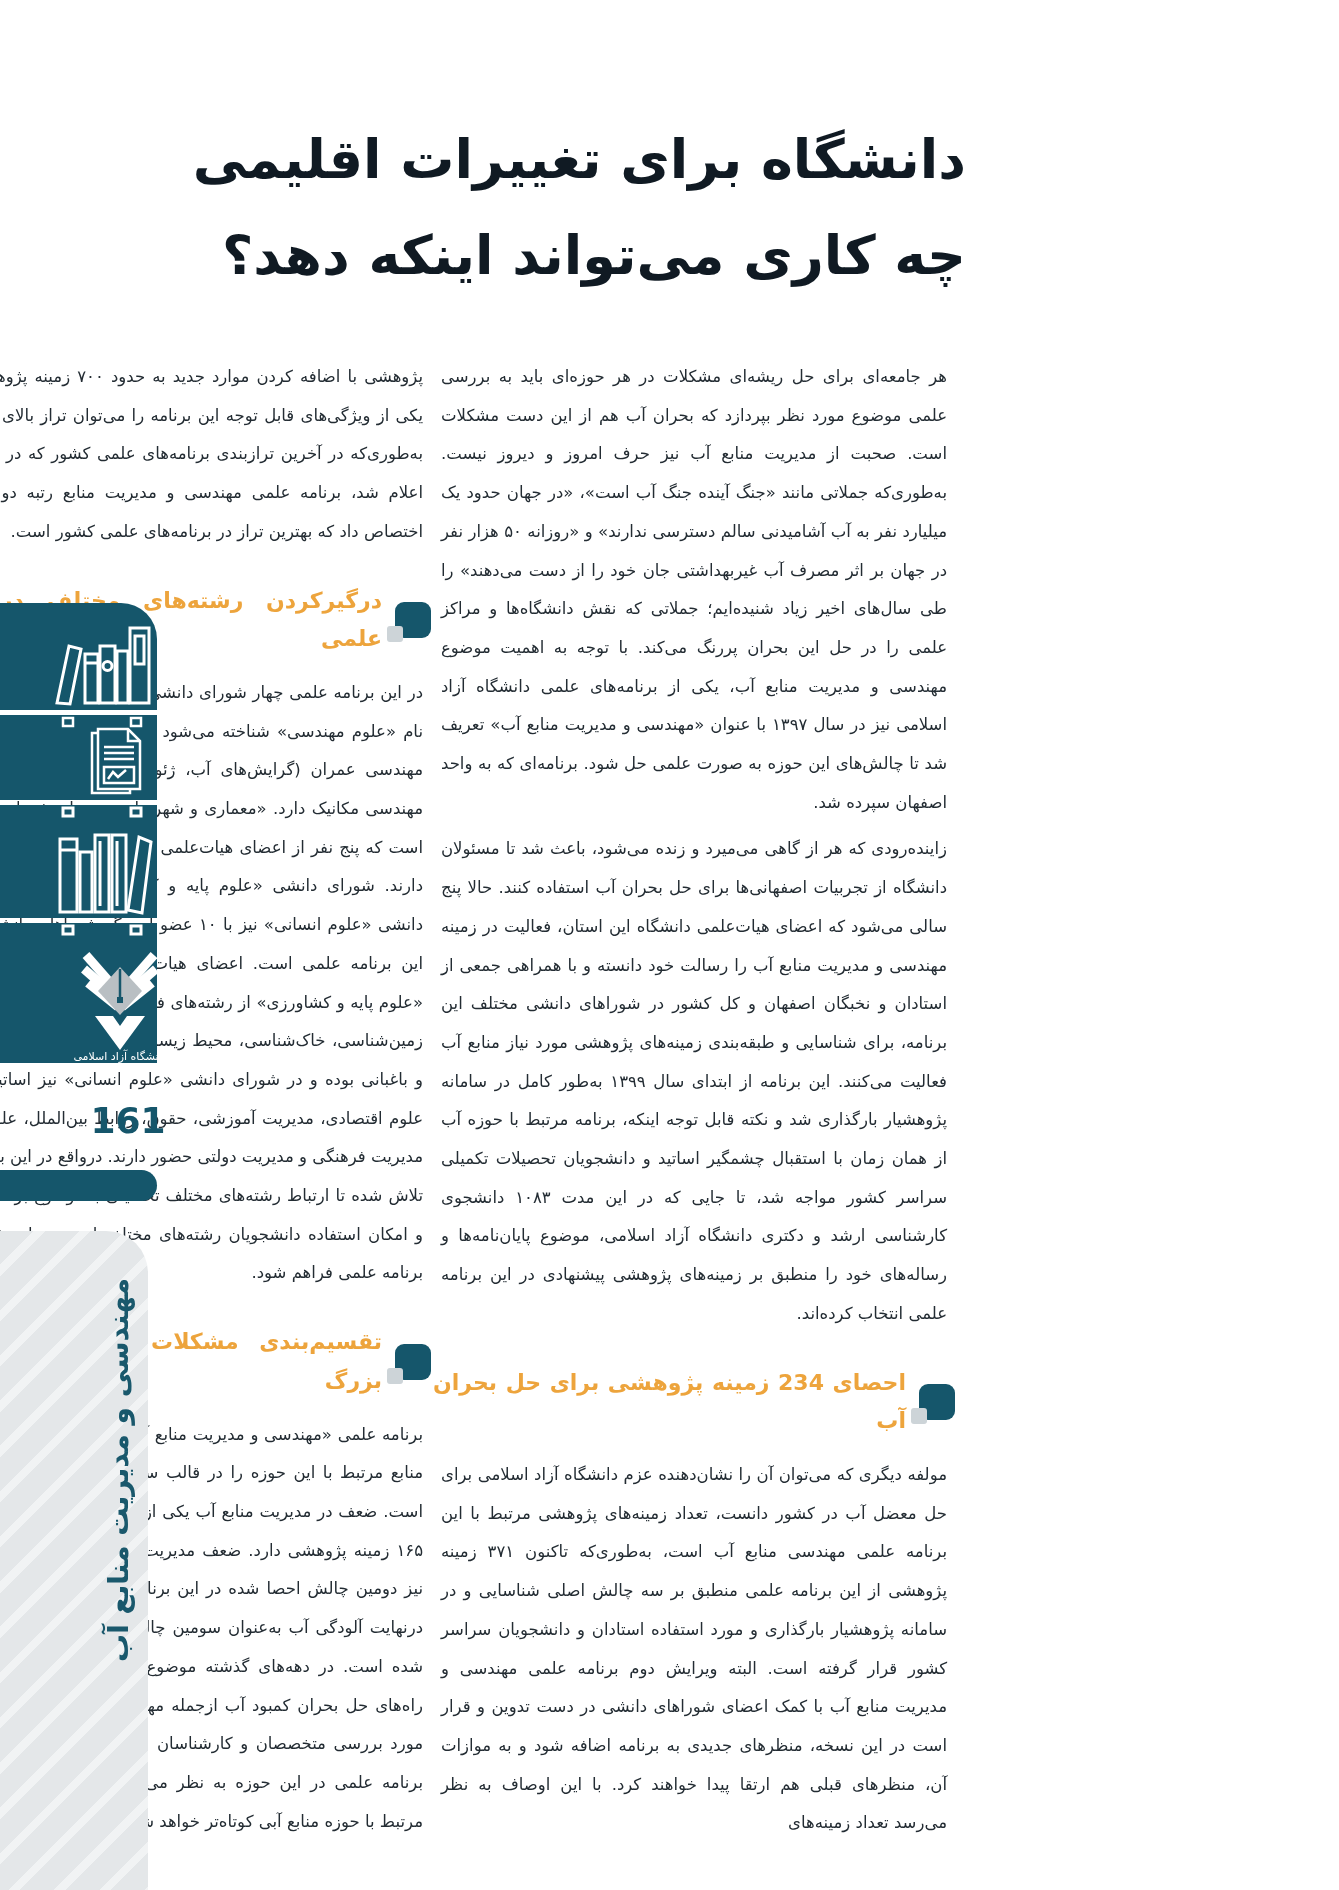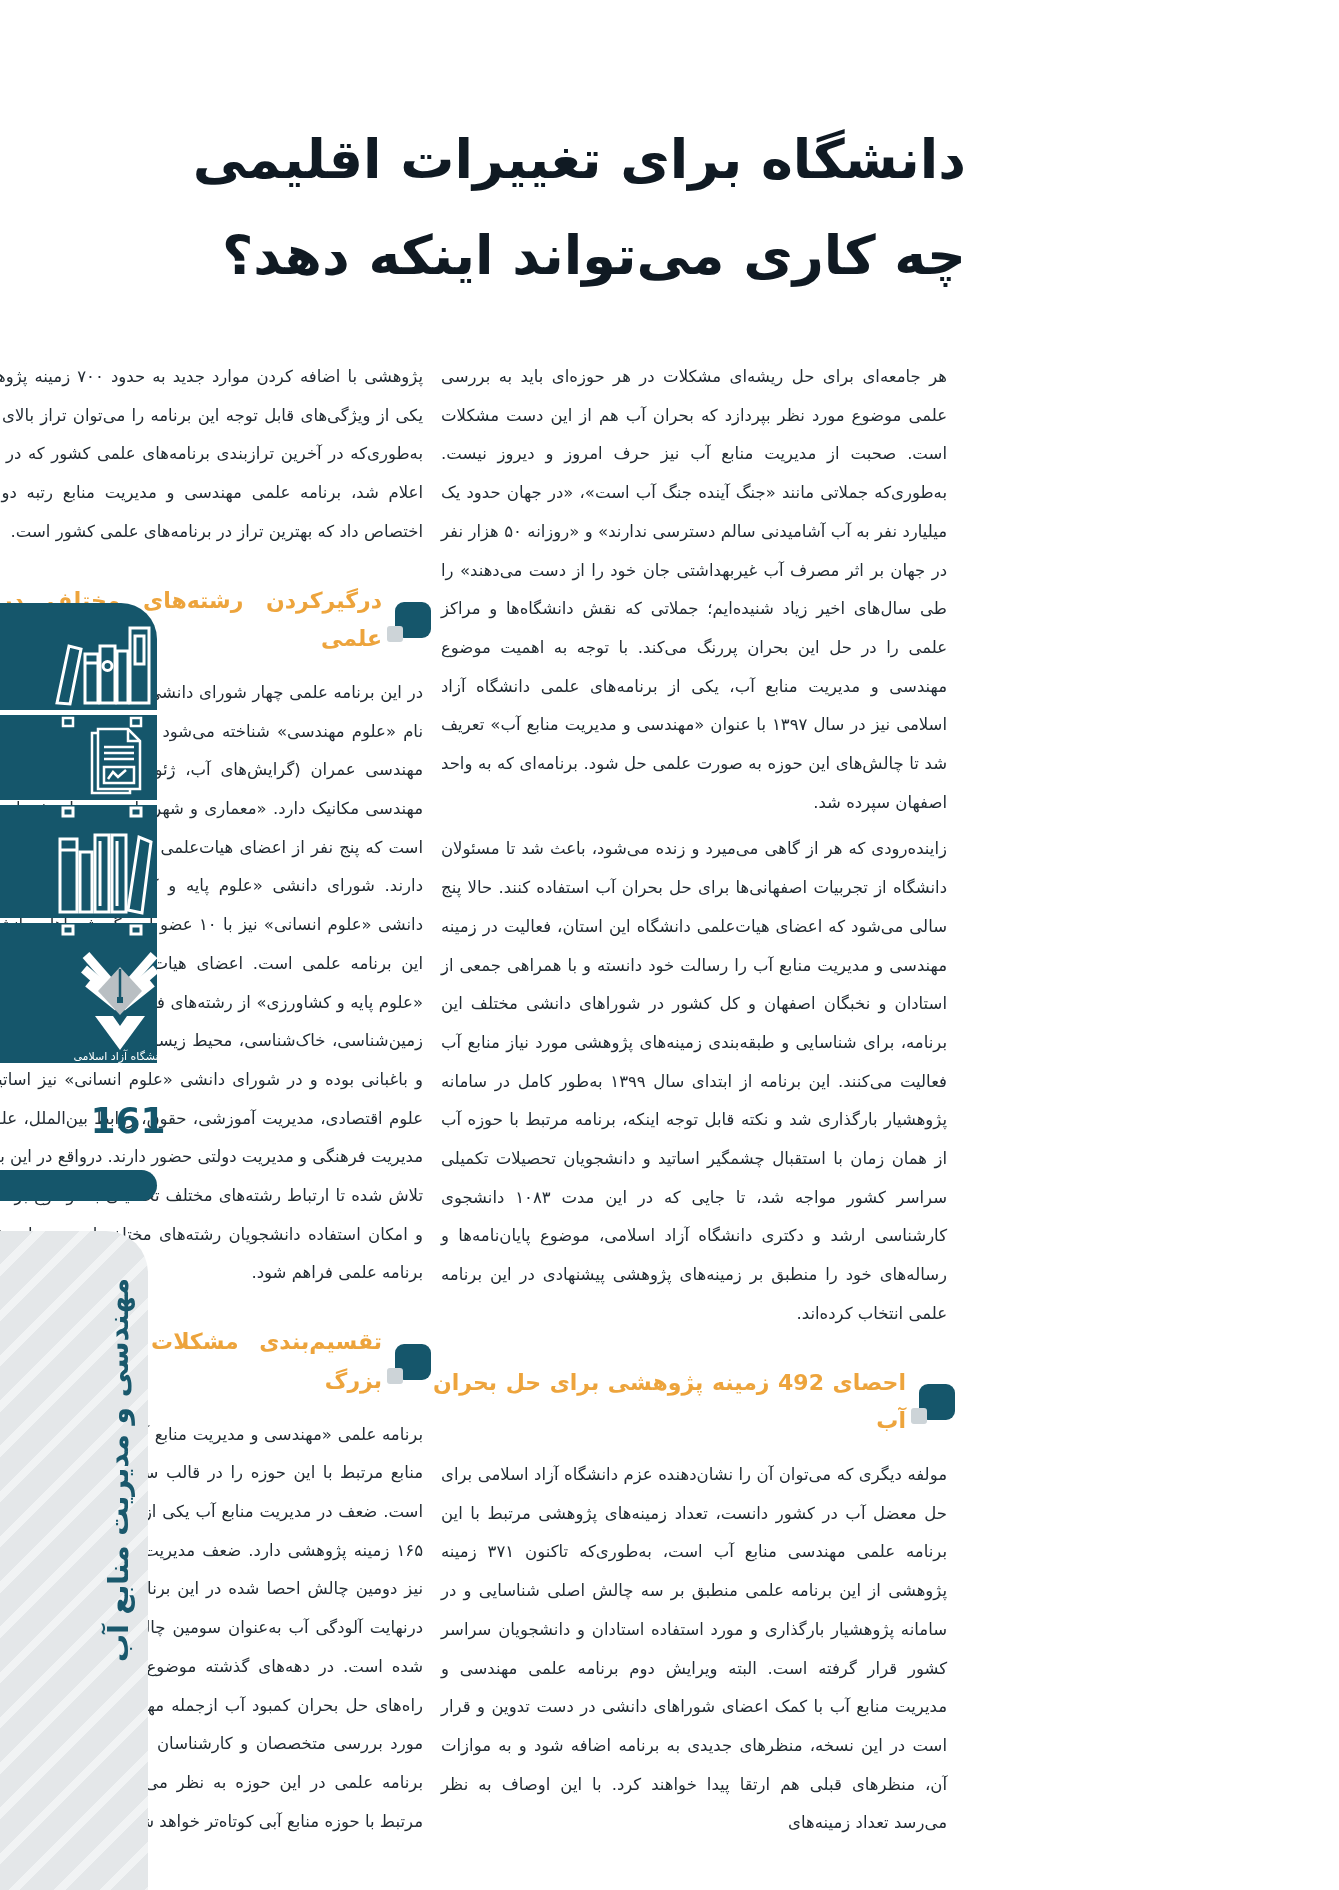--- a/index.html
+++ b/index.html
@@ -72,21 +72,21 @@
     <div>چه کاری می‌تواند اینکه دهد؟</div>
   </div>
 
   <div class="col col-right">
       <p class="body-para">هر جامعه‌ای برای حل ریشه‌ای مشکلات در هر حوزه‌ای باید به بررسی علمی موضوع مورد نظر بپردازد که بحران آب هم از این دست مشکلات است. صحبت از مدیریت منابع آب نیز حرف امروز و دیروز نیست. به‌طوری‌که جملاتی مانند «جنگ آینده جنگ آب است»، «در جهان حدود یک میلیارد نفر به آب آشامیدنی سالم دسترسی ندارند» و «روزانه ۵۰ هزار نفر در جهان بر اثر مصرف آب غیربهداشتی جان خود را از دست می‌دهند» را طی سال‌های اخیر زیاد شنیده‌ایم؛ جملاتی که نقش دانشگاه‌ها و مراکز علمی را در حل این بحران پررنگ می‌کند. با توجه به اهمیت موضوع مهندسی و مدیریت منابع آب، یکی از برنامه‌های علمی دانشگاه آزاد اسلامی نیز در سال ۱۳۹۷ با عنوان «مهندسی و مدیریت منابع آب» تعریف شد تا چالش‌های این حوزه به صورت علمی حل شود. برنامه‌ای که به واحد اصفهان سپرده شد.</p>
       <p class="body-para">زاینده‌رودی که هر از گاهی می‌میرد و زنده می‌شود، باعث شد تا مسئولان دانشگاه از تجربیات اصفهانی‌ها برای حل بحران آب استفاده کنند. حالا پنج سالی می‌شود که اعضای هیات‌علمی دانشگاه این استان، فعالیت در زمینه مهندسی و مدیریت منابع آب را رسالت خود دانسته و با همراهی جمعی از استادان و نخبگان اصفهان و کل کشور در شوراهای دانشی مختلف این برنامه، برای شناسایی و طبقه‌بندی زمینه‌های پژوهشی مورد نیاز منابع آب فعالیت می‌کنند. این برنامه از ابتدای سال ۱۳۹۹ به‌طور کامل در سامانه پژوهشیار بارگذاری شد و نکته قابل توجه اینکه، برنامه مرتبط با حوزه آب از همان زمان با استقبال چشمگیر اساتید و دانشجویان تحصیلات تکمیلی سراسر کشور مواجه شد، تا جایی که در این مدت ۱۰۸۳ دانشجوی کارشناسی ارشد و دکتری دانشگاه آزاد اسلامی، موضوع پایان‌نامه‌ها و رساله‌های خود را منطبق بر زمینه‌های پژوهشی پیشنهادی در این برنامه علمی انتخاب کرده‌اند.</p>
       <h3 class="sec-heading">
         <span class="bullet">
           <span class="bullet-notch"></span>
         </span>
-        <span class="sec-heading-text">احصای 492 زمینه پژوهشی برای حل بحران آب</span>
+        <span class="sec-heading-text">احصای 234 زمینه پژوهشی برای حل بحران آب</span>
       </h3>
       <p class="body-para">مولفه دیگری که می‌توان آن را نشان‌دهنده عزم دانشگاه آزاد اسلامی برای حل معضل آب در کشور دانست، تعداد زمینه‌های پژوهشی مرتبط با این برنامه علمی مهندسی منابع آب است، به‌طوری‌که تاکنون ۳۷۱ زمینه پژوهشی از این برنامه علمی منطبق بر سه چالش اصلی شناسایی و در سامانه پژوهشیار بارگذاری و مورد استفاده استادان و دانشجویان سراسر کشور قرار گرفته است. البته ویرایش دوم برنامه علمی مهندسی و مدیریت منابع آب با کمک اعضای شوراهای دانشی در دست تدوین و قرار است در این نسخه، منظرهای جدیدی به برنامه اضافه شود و به موازات آن، منظرهای قبلی هم ارتقا پیدا خواهند کرد. با این اوصاف به نظر می‌رسد تعداد زمینه‌های</p>
     </div>
   <div class="col col-left">
       <p class="body-para">پژوهشی با اضافه کردن موارد جدید به حدود ۷۰۰ زمینه پژوهشی برسد. یکی از ویژگی‌های قابل توجه این برنامه را می‌توان تراز بالای آن دانست، به‌طوری‌که در آخرین ترازبندی برنامه‌های علمی کشور که در مرداد ۱۴۰۲ اعلام شد، برنامه علمی مهندسی و مدیریت منابع رتبه دو را به خود اختصاص داد که بهترین تراز در برنامه‌های علمی کشور است.</p>
       <h3 class="sec-heading">
         <span class="bullet">
           <span class="bullet-notch"></span>
         </span>
         <span class="sec-heading-text">درگیرکردن رشته‌های مختلف در برنامه علمی</span>

